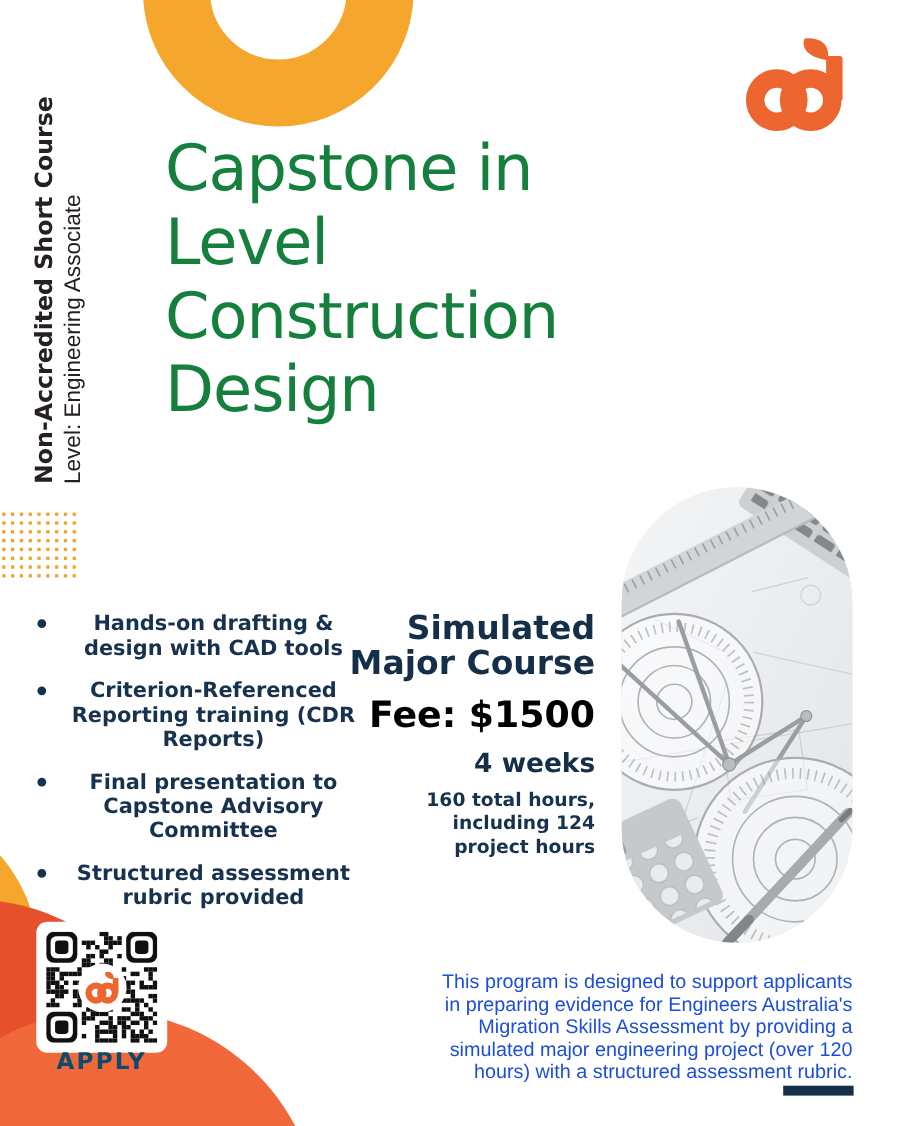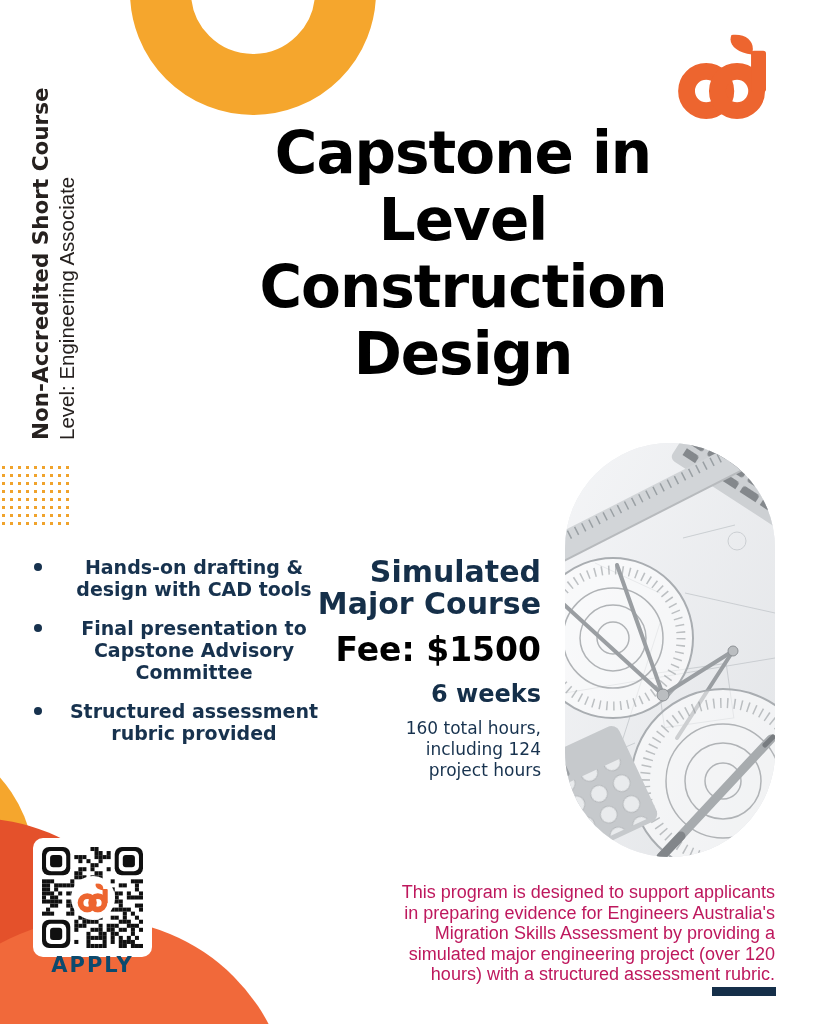--- a/index.html
+++ b/index.html
@@ -22,56 +22,56 @@
     position:absolute;left:28px;top:60px;width:380px;height:54px;
     transform-origin:0 0;transform:rotate(-90deg) translateX(-380px);
     color:#26211F;white-space:nowrap;
   }
   .side-label .l1{font-size:21.5px;font-weight:700;line-height:26px;}
   .side-label .l2{font-size:20.5px;font-weight:400;line-height:26px;font-family:"Liberation Sans",sans-serif;}
   
   .logo-top{position:absolute;left:676px;top:34px;width:94px;height:86px;color:#ED652F;}
   
   .title{
-    position:absolute;left:150px;right:43px;top:120px;text-align:center;
-    color:#000000;font-weight:700;font-size:58px;line-height:67px;letter-spacing:-1px;
+    position:absolute;left:150px;right:43px;top:120px;text-align:left;
+    color:#15803d;font-weight:400;font-size:58px;line-height:67px;letter-spacing:-1px;
   }
   
   .dots{position:absolute;left:2px;top:466px;display:grid;
     grid-template-columns:repeat(9,3px);grid-auto-rows:3px;gap:5px;}
   .dots span{background:#F0A32C;display:block;}
   
   .bullets{position:absolute;left:30px;top:556px;width:300px;margin:0;padding:0;list-style:none;text-align:center;}
   .bullets li{position:relative;padding-left:28px;margin-bottom:17px;
     color:#17324E;font-size:19px;font-weight:700;line-height:22px;}
   .bullets li::before{content:"";position:absolute;left:4px;top:7px;width:8px;height:8px;
     border-radius:50%;background:#17324E;}
   
   .offer{position:absolute;left:295px;width:246px;top:556px;text-align:right;}
   .offer .head{color:#152F49;font-size:30px;font-weight:800;line-height:32px;text-align:right;}
   .offer .fee{color:#000000;font-size:33px;font-weight:800;margin-top:10px;}
   .offer .dur{color:#152F49;font-size:24px;font-weight:800;margin-top:11px;}
-  .offer .hrs{color:#17324E;font-size:17px;font-weight:400;line-height:21px;margin-top:10px;}
+  .offer .hrs{color:#17324E;font-size:17px;font-weight:700;line-height:21px;margin-top:10px;}
   
   .photo{position:absolute;left:565px;top:443px;width:210px;height:414px;
     border-radius:105px;overflow:hidden;background:#e9ebee;}
   .photo svg{display:block;width:100%;height:100%;}
   
   .qr-card{position:absolute;left:33px;top:838px;width:119px;height:119px;
     background:#ffffff;border-radius:10px;box-sizing:border-box;padding:9px;cursor:pointer;}
   .qr-card svg{display:block;width:101px;height:101px;}
   .qr-logo{position:absolute;left:50%;top:50%;transform:translate(-50%,-50%);
     width:44px;height:44px;background:#ffffff;border-radius:50%;
     display:flex;align-items:center;justify-content:center;}
   .qr-logo svg{width:32px;height:30px;color:#ED652F;}
   .apply{position:absolute;left:33px;top:953px;width:119px;text-align:center;
     color:#0c4a6e;font-size:21px;font-weight:800;letter-spacing:2px;cursor:pointer;}
   
   .footer{position:absolute;right:44px;top:882px;width:470px;text-align:right;
-    color:#be185d;font-size:18px;font-weight:400;line-height:20.5px;
+    color:#1d4ed8;font-size:18px;font-weight:400;line-height:20.5px;
     font-family:"Liberation Sans",sans-serif;}
   .dash{position:absolute;left:712px;top:987px;width:64px;height:9px;background:#152F49;}
   .hidden-defs{position:absolute;width:0;height:0;overflow:hidden;}
 </style>
 </head>
 <body>
 
 <svg class="hidden-defs" aria-hidden="true">
   <symbol id="logo-ab" viewBox="0 0 100 92">
     <g fill="none" stroke="currentColor">
@@ -176,31 +176,32 @@
       <span></span>
       <span></span>
       <span></span>
       <span></span>
       <span></span>
       <span></span>
     </div>
 
   <ul class="bullets">
     <li>Hands-on drafting &amp; design with CAD tools</li>
+    <li>Criterion-Referenced Reporting training (CDR Reports)</li>
     <li>Final presentation to Capstone Advisory Committee</li>
     <li>Structured assessment rubric provided</li>
   </ul>
 
   <div class="offer">
     <div class="head">
       <div>Simulated</div>
       <div>Major Course</div>
     </div>
     <div class="fee">Fee: $1500</div>
-    <div class="dur">6 weeks</div>
+    <div class="dur">4 weeks</div>
     <div class="hrs">
       <div>160 total hours,</div>
       <div>including 124</div>
       <div>project hours</div>
     </div>
   </div>
 
   <div class="photo">
     <svg viewBox="0 0 210 414">
       <defs>

